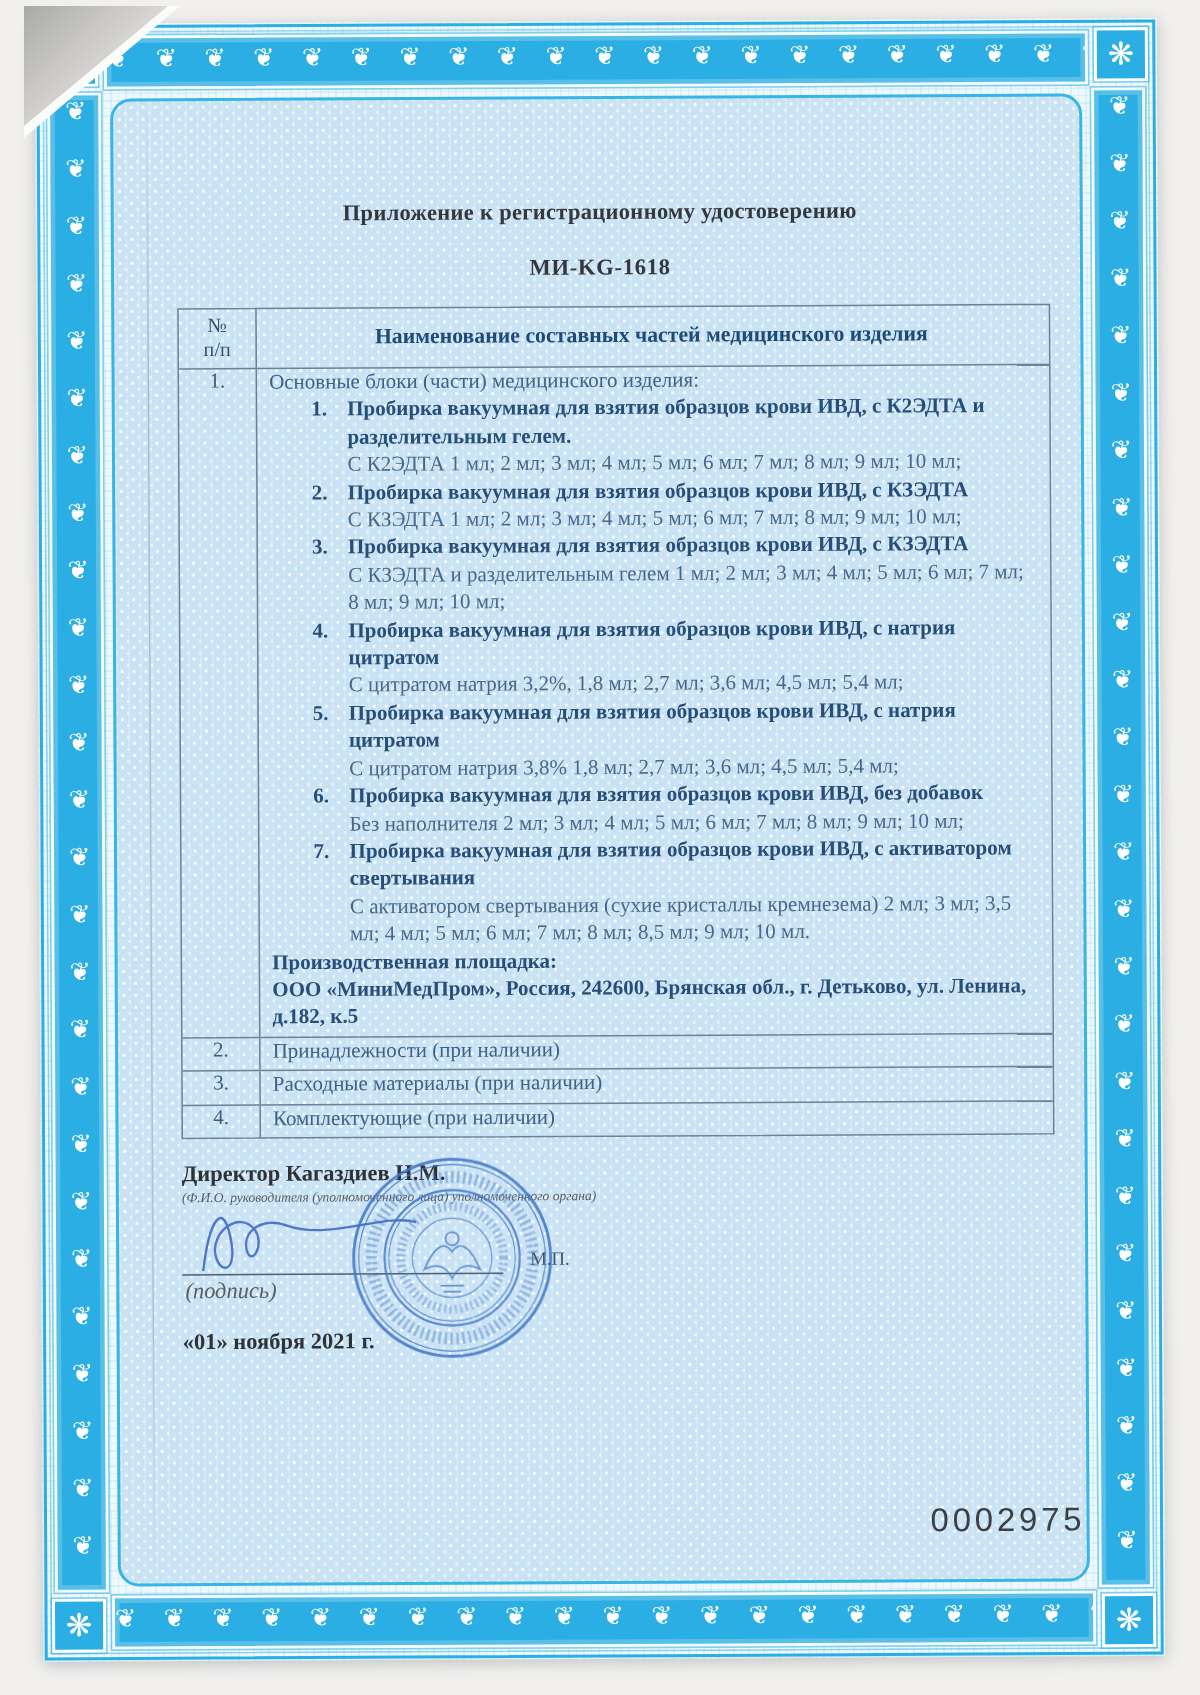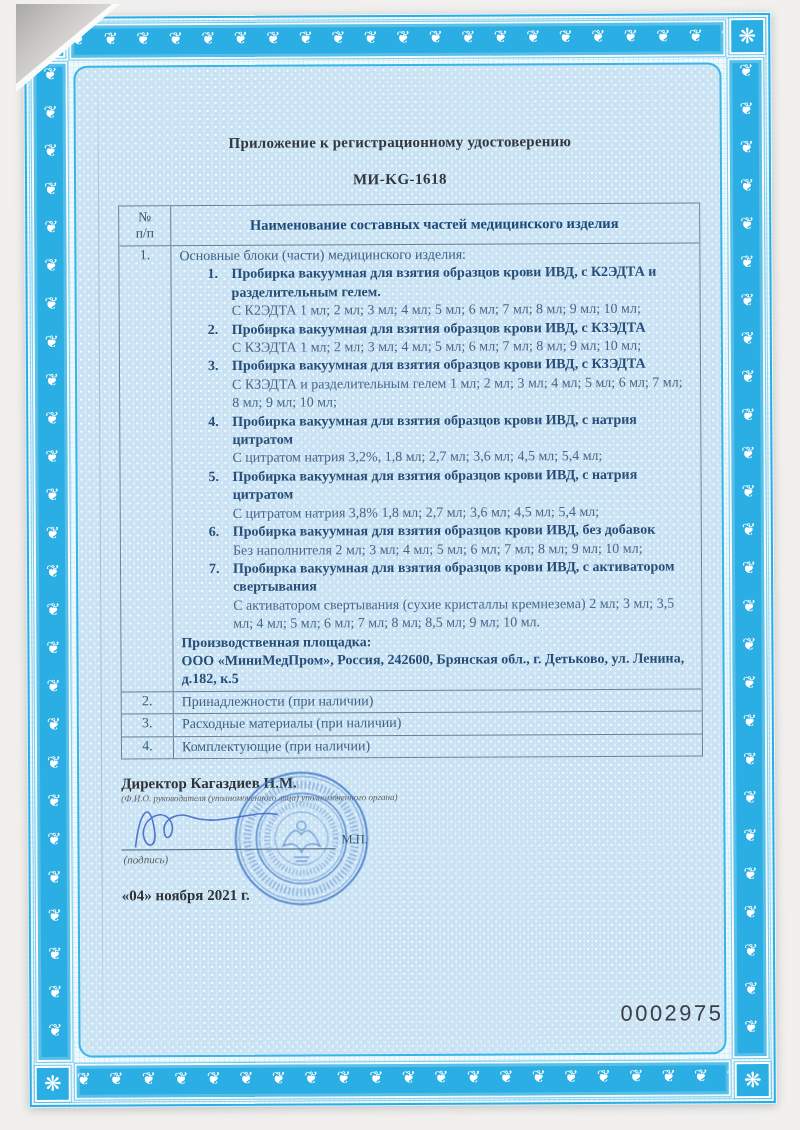--- a/index.html
+++ b/index.html
@@ -102,22 +102,22 @@
   .li-body{flex:1;}
   .li-title{display:block;font-weight:bold;color:#274e78;}
   .li-spec{display:block;color:#48678a;}
   .site-label,.site-value{font-weight:bold;color:#274e78;}
   
   .sign-block{position:relative;margin-top:16px;height:160px;width:580px;}
   .director{font-weight:bold;font-size:15px;color:#2e3237;}
   .fio-note{font-size:9px;font-style:italic;color:#585d63;margin-top:1px;}
   .sig-svg{position:absolute;left:6px;top:16px;z-index:2;}
   .sig-line{position:absolute;left:0;top:74px;width:214px;border-bottom:1.2px solid #4e6077;z-index:1;}
-  .sign-note{position:absolute;left:2px;top:78px;font-size:11px;font-style:italic;color:#585d63;}
-  .mp{position:absolute;left:220px;top:58px;font-size:12.5px;color:#3a5872;z-index:3;text-align:center;}
+  .sign-note{position:absolute;left:2px;top:78px;font-size:15px;font-style:italic;color:#585d63;}
+  .mp{position:absolute;left:232px;top:58px;font-size:12.5px;color:#3a5872;z-index:3;text-align:center;}
   .stamp{position:absolute;left:82px;top:-34px;z-index:2;opacity:.85;filter:blur(.3px);}
   .date-line{position:absolute;left:0;top:112px;font-weight:bold;font-size:15px;color:#2e3237;z-index:3;}
   
   .serial{
     position:absolute;left:540px;top:936px;z-index:4;
     font-family:"Liberation Sans", sans-serif;font-size:22px;
     letter-spacing:2.5px;color:#3c4045;
   }
 </style>
 </head>
@@ -251,19 +251,19 @@
             <circle r="35" stroke-width="6" stroke-dasharray="1.5 2.2" opacity="0.45"></circle>
             <circle r="27" stroke-width="0.9" opacity="0.8"></circle>
             <g stroke-width="1.2" opacity="0.85">
               <path d="M-19,8 C-13,-6 -6,-13 0,-4 C6,-13 13,-6 19,8 C10,3 4,6 0,14 C-4,6 -10,3 -19,8 Z"></path>
               <circle cy="-13" r="4.5"></circle>
               <path d="M-8,19 L8,19 M-6,23 L6,23"></path>
             </g>
           </g>
         </svg>
 
-        <div class="date-line">«04» ноября 2021 г.</div>
+        <div class="date-line">«01» ноября 2021 г.</div>
       </div>
     </div>
 
     <div class="serial">0002975</div>
   </div>
 </div>
 
 </body></html>

